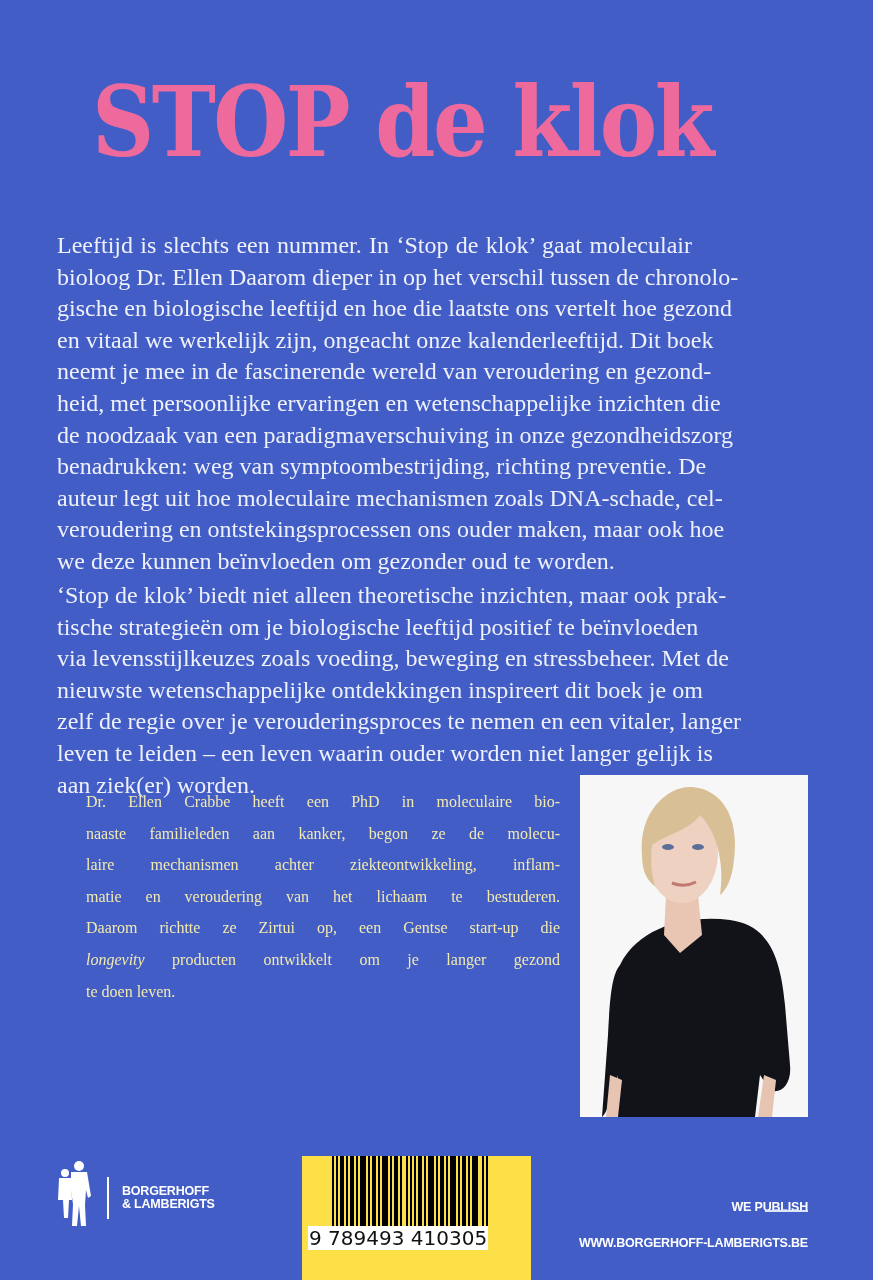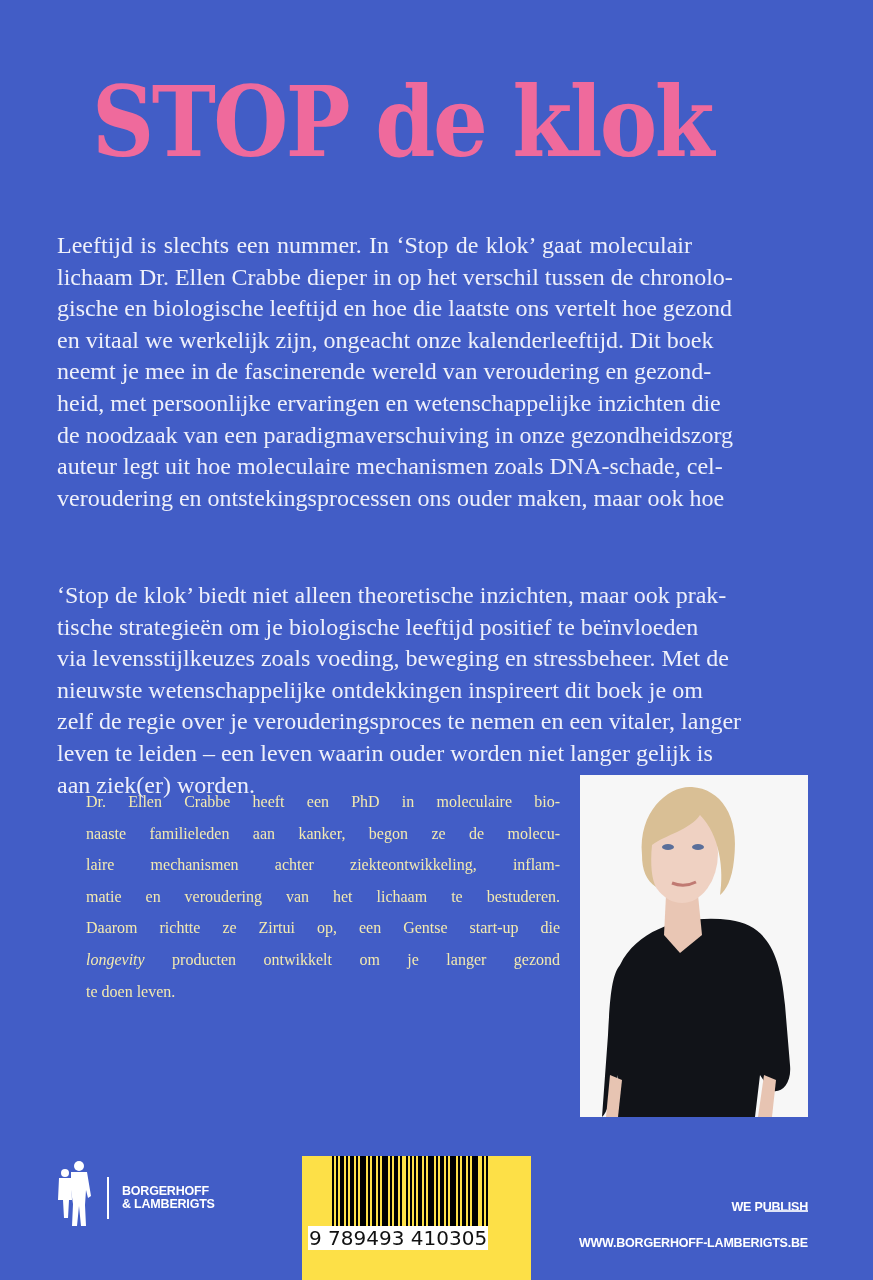--- a/index.html
+++ b/index.html
@@ -159,28 +159,30 @@
       background: #dfe4f7;
     }
   </style>
 </head>
 <body>
 
 <h1 class="title">STOP de klok</h1>
 
 <div class="para" id="para1">
   <span class="line">Leeftijd is slechts een nummer. In ‘Stop de klok’ gaat moleculair</span>
-  <span class="line">lichaam Dr. Ellen Crabbe dieper in op het verschil tussen de chronolo-</span>
+  <span class="line">bioloog Dr. Ellen Daarom dieper in op het verschil tussen de chronolo-</span>
   <span class="line">gische en biologische leeftijd en hoe die laatste ons vertelt hoe gezond</span>
   <span class="line">en vitaal we werkelijk zijn, ongeacht onze kalenderleeftijd. Dit boek</span>
   <span class="line">neemt je mee in de fascinerende wereld van veroudering en gezond-</span>
   <span class="line">heid, met persoonlijke ervaringen en wetenschappelijke inzichten die</span>
   <span class="line">de noodzaak van een paradigmaverschuiving in onze gezondheidszorg</span>
+  <span class="line">benadrukken: weg van symptoombestrijding, richting preventie. De</span>
   <span class="line">auteur legt uit hoe moleculaire mechanismen zoals DNA-schade, cel-</span>
   <span class="line">veroudering en ontstekingsprocessen ons ouder maken, maar ook hoe</span>
+  <span class="line last">we deze kunnen beïnvloeden om gezonder oud te worden.</span>
 </div>
 
 <div class="para" id="para2">
   <span class="line">‘Stop de klok’ biedt niet alleen theoretische inzichten, maar ook prak-</span>
   <span class="line">tische strategieën om je biologische leeftijd positief te beïnvloeden</span>
   <span class="line">via levensstijlkeuzes zoals voeding, beweging en stressbeheer. Met de</span>
   <span class="line">nieuwste wetenschappelijke ontdekkingen inspireert dit boek je om</span>
   <span class="line">zelf de regie over je verouderingsproces te nemen en een vitaler, langer</span>
   <span class="line">leven te leiden – een leven waarin ouder worden niet langer gelijk is</span>
   <span class="line last">aan ziek(er) worden.</span>

